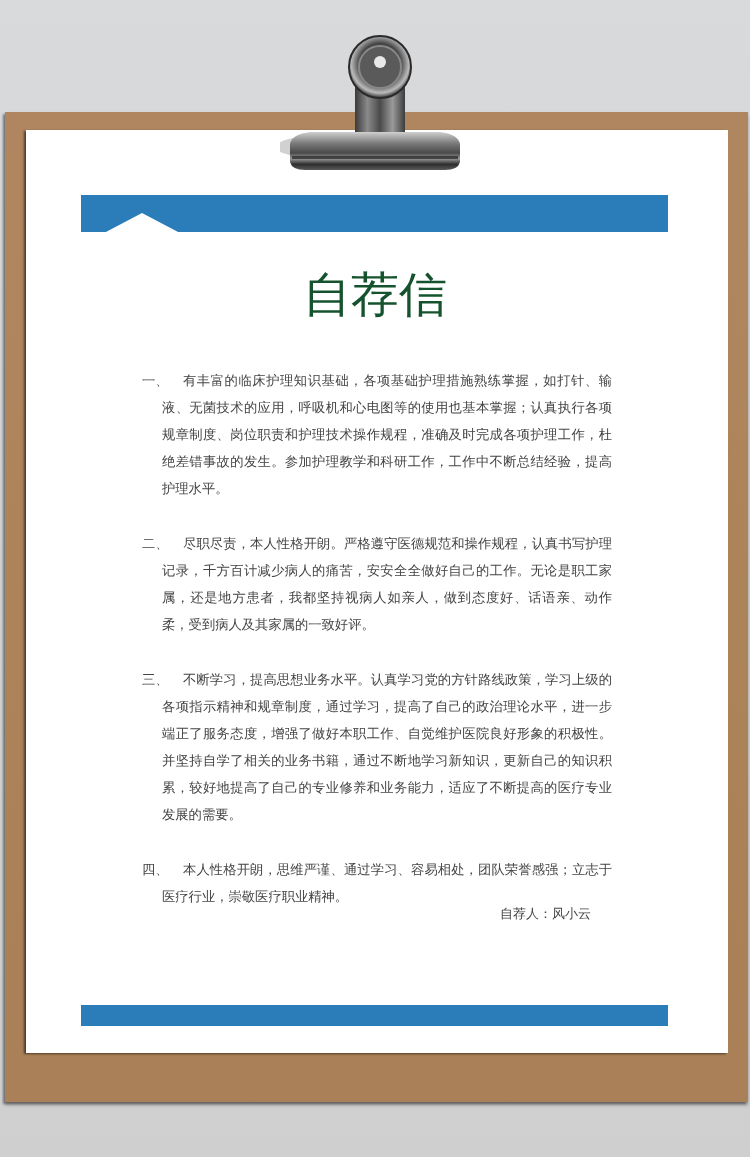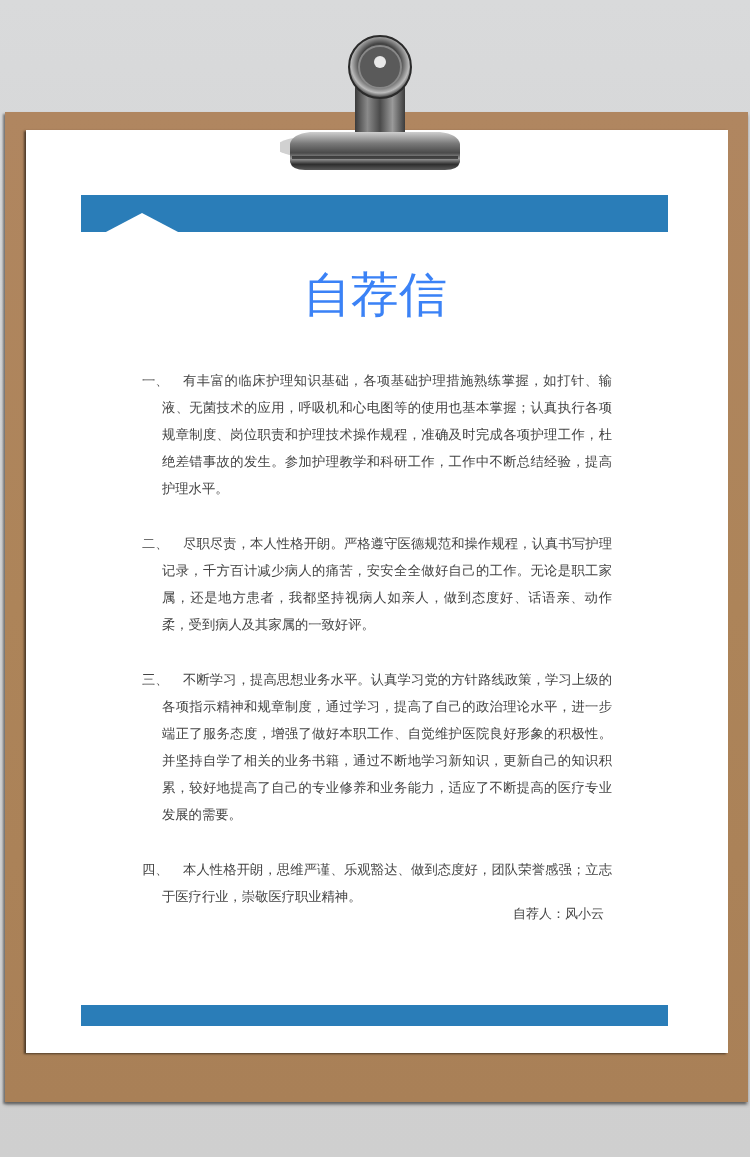--- a/index.html
+++ b/index.html
@@ -33,21 +33,21 @@
       position: absolute;
       left: 104px; top: 213px;
       width: 76px; height: 20px;
     }
     .title {
       position: absolute;
       left: 0; top: 262px; width: 750px;
       text-align: center;
       font-size: 48px;
       line-height: 64px;
-      color: #3b82f6;
+      color: #14532d;
       letter-spacing: 0px;
       font-family: "DejaVu Sans", sans-serif;
     }
     .body-text {
       position: absolute;
       left: 142px; top: 367px;
       width: 470px;
       color: #444444;
       font-size: 13.3px;
       line-height: 27px;
@@ -58,21 +58,20 @@
     }
     .item .para {
       padding-left: 20px;
       text-indent: 21px;
       text-align: justify;
       word-break: break-all;
     }
     .signature {
       position: absolute;
       left: 500px; top: 905px; width: 104px;
-      text-align: right;
       font-size: 13px;
       color: #444444;
     }
     .bottom-bar {
       position: absolute;
       left: 81px; top: 1005px;
       width: 587px; height: 21px;
       background: #2a7db8;
     }
     
@@ -133,19 +132,19 @@
   <div class="item">
     <span class="num">二、</span>
     <div class="para">尽职尽责，本人性格开朗。严格遵守医德规范和操作规程，认真书写护理记录，千方百计减少病人的痛苦，安安全全做好自己的工作。无论是职工家属，还是地方患者，我都坚持视病人如亲人，做到态度好、话语亲、动作柔，受到病人及其家属的一致好评。</div>
   </div>
   <div class="item">
     <span class="num">三、</span>
     <div class="para">不断学习，提高思想业务水平。认真学习党的方针路线政策，学习上级的各项指示精神和规章制度，通过学习，提高了自己的政治理论水平，进一步端正了服务态度，增强了做好本职工作、自觉维护医院良好形象的积极性。并坚持自学了相关的业务书籍，通过不断地学习新知识，更新自己的知识积累，较好地提高了自己的专业修养和业务能力，适应了不断提高的医疗专业发展的需要。</div>
   </div>
   <div class="item">
     <span class="num">四、</span>
-    <div class="para">本人性格开朗，思维严谨、乐观豁达、做到态度好，团队荣誉感强；立志于医疗行业，崇敬医疗职业精神。</div>
+    <div class="para">本人性格开朗，思维严谨、通过学习、容易相处，团队荣誉感强；立志于医疗行业，崇敬医疗职业精神。</div>
   </div>
 </div>
 
 <div class="signature">自荐人：风小云</div>
 
 <div class="bottom-bar"></div>
 
 </body></html>

